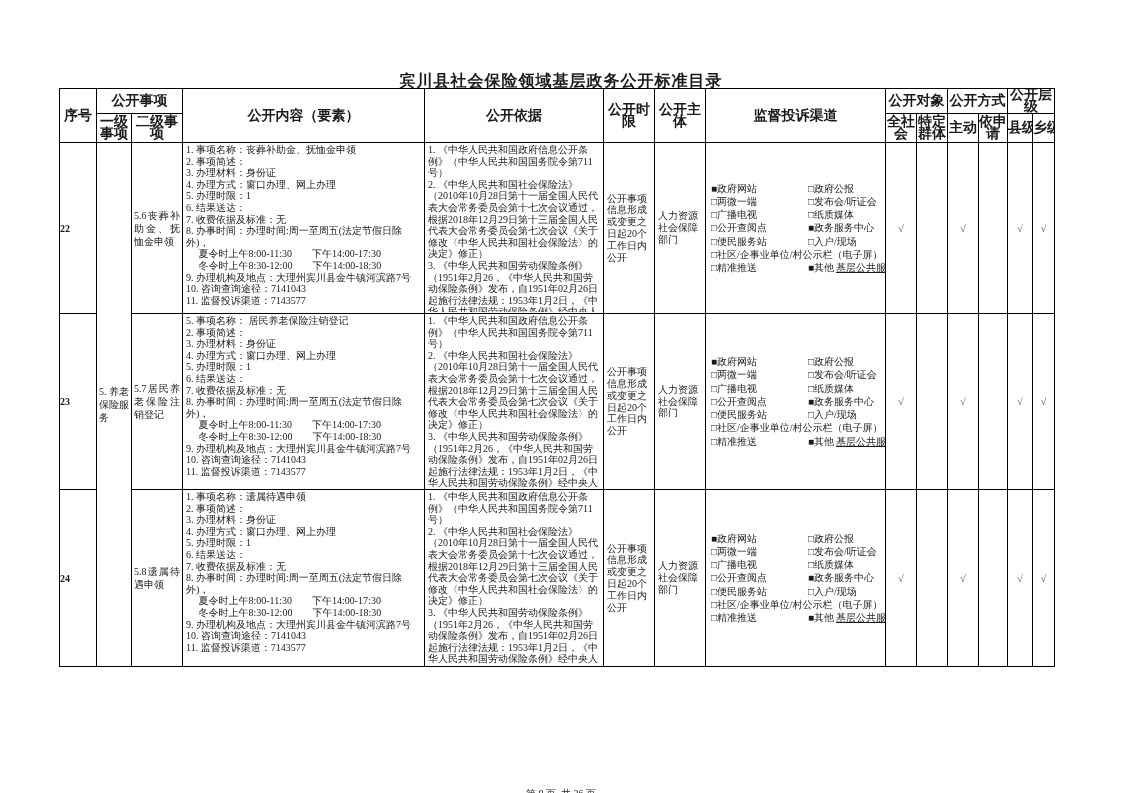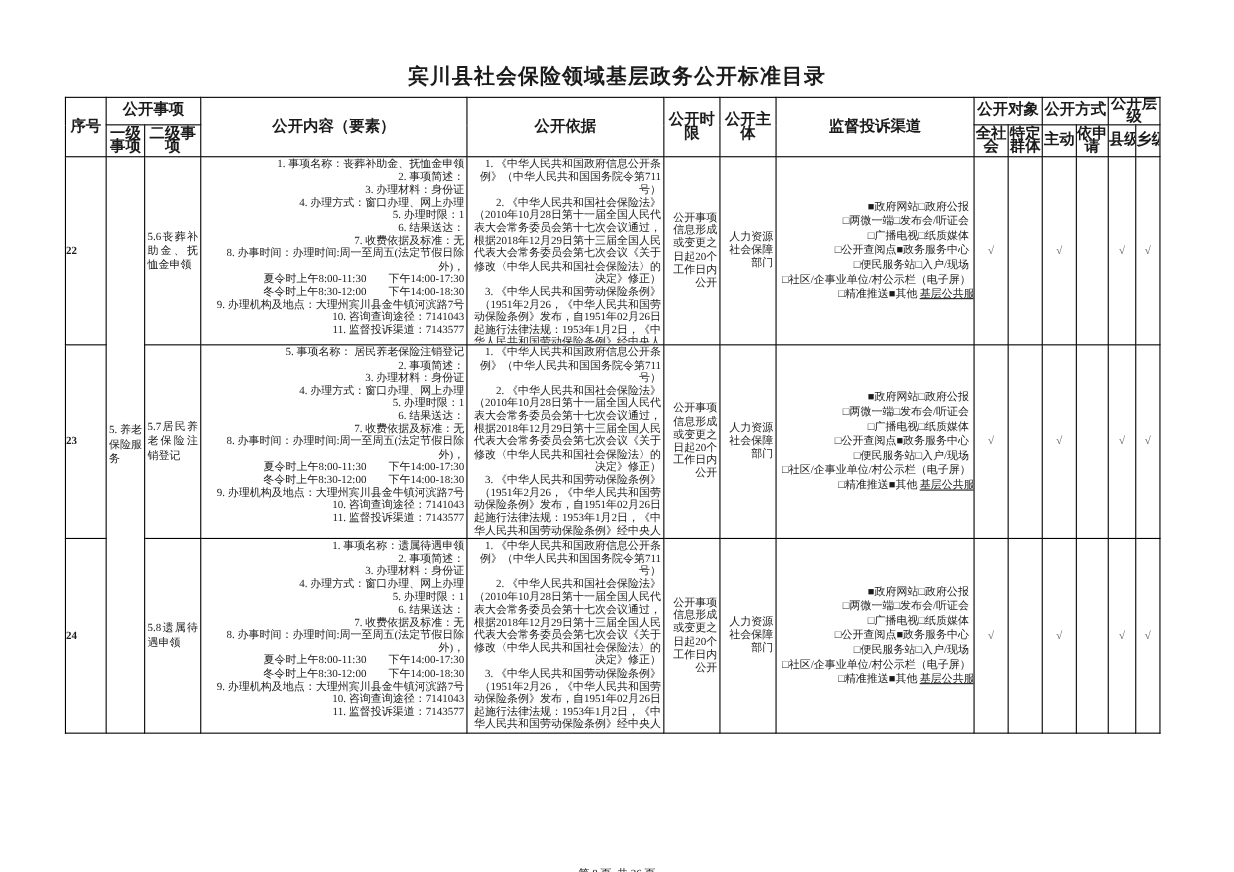--- a/index.html
+++ b/index.html
@@ -2,32 +2,32 @@
 <html><head>
 <meta charset="utf-8">
 <style>
   * { margin:0; padding:0; box-sizing:border-box; }
   html,body { background:#ffffff; }
   body {
     width:1122px; height:793px; position:relative; overflow:hidden;
     font-family:"Liberation Serif","DejaVu Serif",serif; color:#1b1b1b;
   }
   .title {
-    position:absolute; top:56px; left:0; width:100%;
-    text-align:center; font-size:19px; font-weight:bold; letter-spacing:1px;
+    position:absolute; top:71px; left:0; width:100%;
+    text-align:center; font-size:16px; font-weight:bold; letter-spacing:1px;
   }
   table.dir {
     position:absolute; left:59px; top:88px; width:995px;
     border-collapse:collapse; table-layout:fixed; background:#fff;
   }
   .dir th, .dir td { border:1px solid #000; vertical-align:middle; overflow:hidden; }
   .dir th { font-size:14px; font-weight:bold; text-align:center; line-height:12px; padding:0; word-break:break-all; }
   .dir th.nw { white-space:nowrap; word-break:keep-all; }
   tr.h1 { height:22px; } tr.h2 { height:29px; }
-  .dir td { font-size:10px;text-align:right; }
+  .dir td { font-size:10px; }
   td.seq { text-align:left;font-weight:bold; }
   td.lv { padding:0 2px; line-height:13px; text-align:justify; text-justify:inter-character; word-break:break-all; }
   td.top { vertical-align:top; padding:1px 2px 0 3px; }
   .clip { overflow:hidden; }
   tr.row-a { height:171px; } tr.row-b { height:176px; } tr.row-c { height:177px; }
   tr.row-a .clip { height:168px; } tr.row-b .clip { height:173px; } tr.row-c .clip { height:174px; }
   .tline { line-height:11.6px; white-space:pre-wrap; word-break:break-all; }
   td.time, td.subject { padding:0 2px 0 3px; line-height:11.8px; word-break:break-all; }
   td.channels { padding:0 2px 0 5px; }
   .ch-line { line-height:13.2px; white-space:nowrap; }

